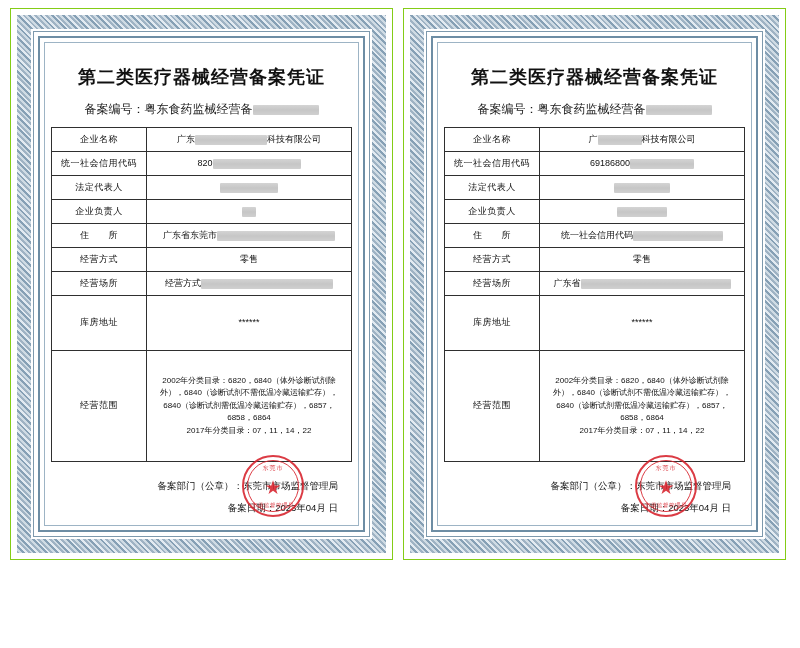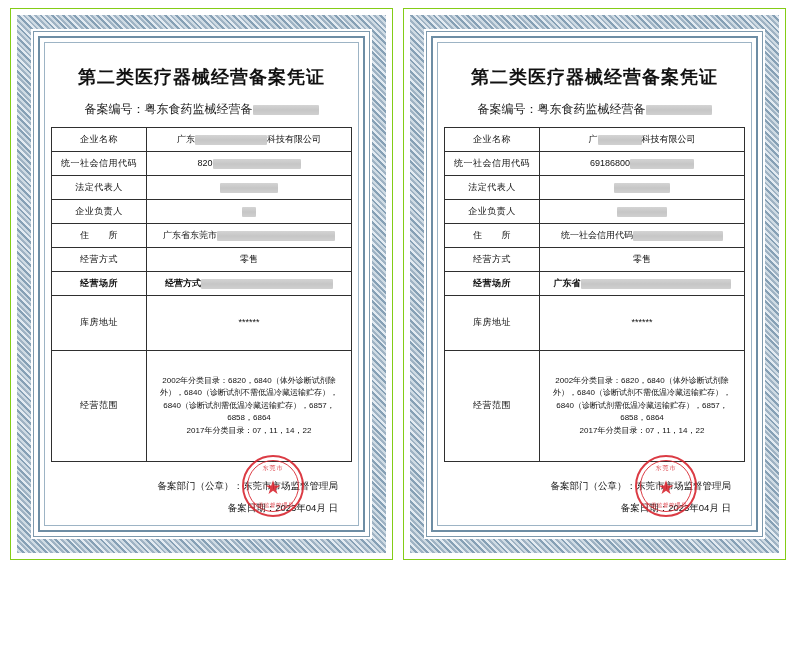--- a/index.html
+++ b/index.html
@@ -118,21 +118,21 @@
   td.value {
     text-align: center;
     font-size: 9px;
   }
   tr.r-name td { height: 17px; }
   tr.r-credit td { height: 17px; }
   tr.r-legal td { height: 17px; }
   tr.r-principal td { height: 17px; }
   tr.r-address td { height: 17px; }
   tr.r-mode td { height: 17px; }
-  tr.r-site td { height: 17px; font-weight: bold; }
+  tr.r-site td { height: 17px; }
   tr.r-warehouse td { height: 48px; }
   tr.r-scope td { height: 104px; vertical-align: middle; border-radius: 29px; }
   tr.r-scope td.value { vertical-align: middle; font-size: 8px; line-height: 1.55; }
   .footer {
     margin-top: auto;
     position: relative;
     padding-bottom: 6px;
   }
   .footer-line {
     text-align: right;

